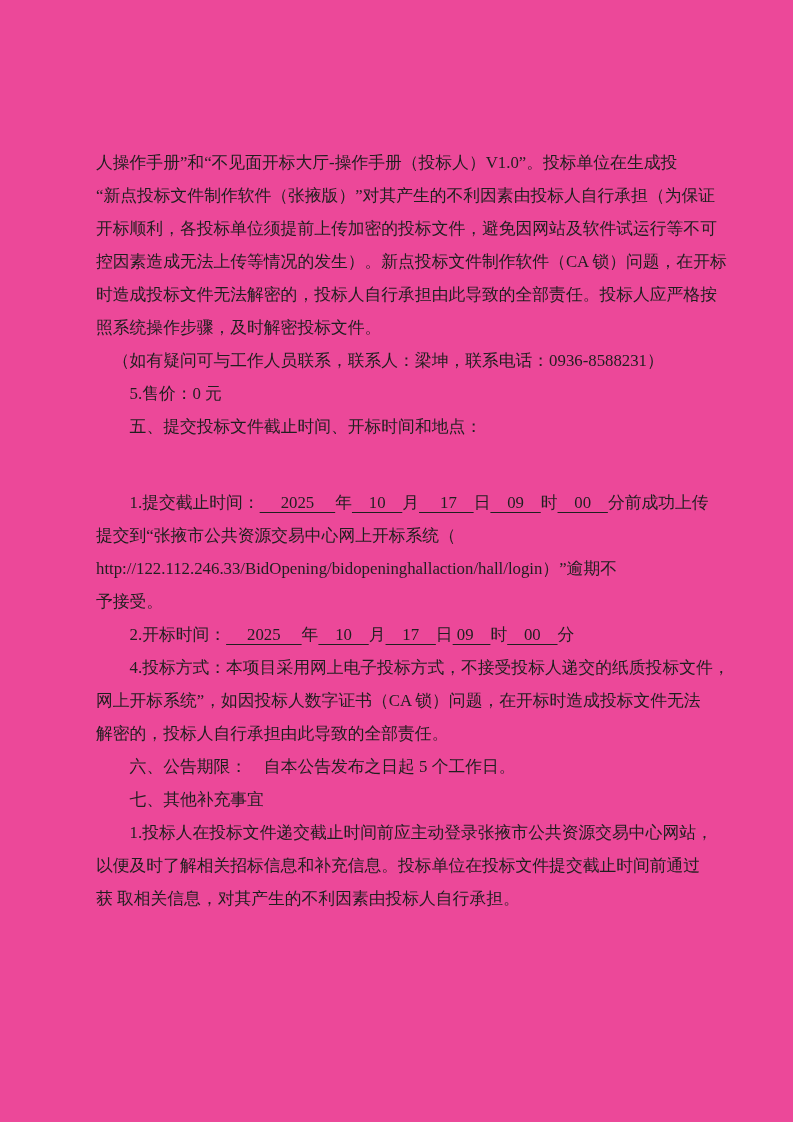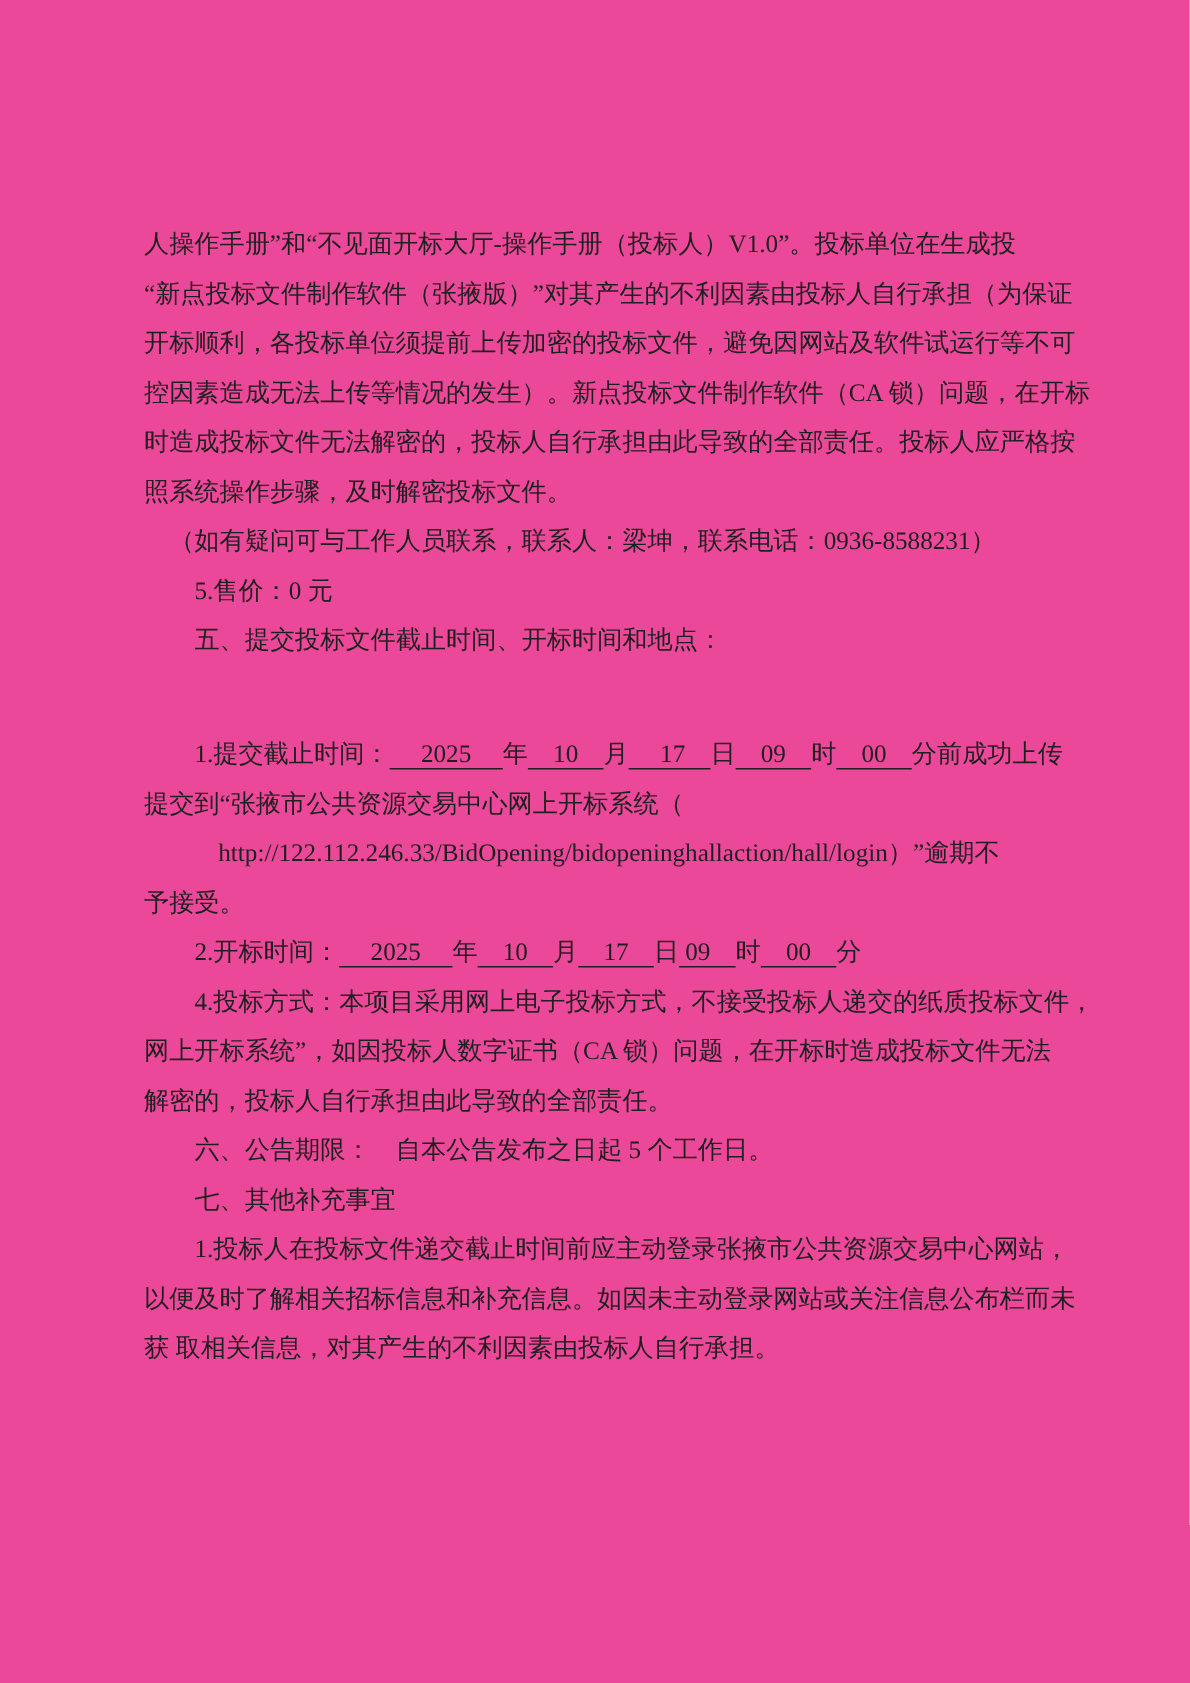--- a/index.html
+++ b/index.html
@@ -46,25 +46,25 @@
       <div class="line" style="text-indent: 0em;"><span class="">“新点投标文件制作软件（张掖版）”对其产生的不利因素由投标人自行承担（为保证</span></div>
       <div class="line" style="text-indent: 0em;"><span class="">开标顺利，各投标单位须提前上传加密的投标文件，避免因网站及软件试运行等不可</span></div>
       <div class="line" style="text-indent: 0em;"><span class="">控因素造成无法上传等情况的发生）。新点投标文件制作软件（CA 锁）问题，在开标</span></div>
       <div class="line" style="text-indent: 0em;"><span class="">时造成投标文件无法解密的，投标人自行承担由此导致的全部责任。投标人应严格按</span></div>
       <div class="line" style="text-indent: 0em;"><span class="">照系统操作步骤，及时解密投标文件。</span></div>
       <div class="line" style="text-indent: 1em;"><span class="">（如有疑问可与工作人员联系，联系人：梁坤，联系电话：0936-8588231）</span></div>
       <div class="line" style="text-indent: 2em;"><span class="">5.售价：0 元</span></div>
       <div class="line" style="text-indent: 2em;"><span class="">五、提交投标文件截止时间、开标时间和地点：</span></div>
       <div class="line" style="text-indent: 2em; margin-top: 43px;"><span class="">1.提交截止时间：</span><span class="u">　 2025　 </span><span class="">年</span><span class="u">　10　</span><span class="">月</span><span class="u">　 17　</span><span class="">日</span><span class="u">　09　</span><span class="">时</span><span class="u">　00　</span><span class="">分前成功上传</span></div>
       <div class="line" style="text-indent: 0em;"><span class="">提交到“张掖市公共资源交易中心网上开标系统（</span></div>
-      <div class="line" style="text-indent: 0em; text-align: center;"><span class="">http://122.112.246.33/BidOpening/bidopeninghallaction/hall/login）”逾期不</span></div>
+      <div class="line" style="text-indent: 0em;"><span class="">http://122.112.246.33/BidOpening/bidopeninghallaction/hall/login）”逾期不</span></div>
       <div class="line" style="text-indent: 0em;"><span class="">予接受。</span></div>
       <div class="line" style="text-indent: 2em;"><span class="">2.开标时间：</span><span class="u">　 2025　 </span><span class="">年</span><span class="u">　10　</span><span class="">月</span><span class="u">　17　</span><span class="">日</span><span class="u"> 09　</span><span class="">时</span><span class="u">　00　</span><span class="">分</span></div>
       <div class="line" style="text-indent: 2em; font-family: Liberation Serif, serif;"><span class="">4.投标方式：本项目采用网上电子投标方式，不接受投标人递交的纸质投标文件，</span></div>
       <div class="line" style="text-indent: 0em;"><span class="">网上开标系统”，如因投标人数字证书（CA 锁）问题，在开标时造成投标文件无法</span></div>
       <div class="line" style="text-indent: 0em;"><span class="">解密的，投标人自行承担由此导致的全部责任。</span></div>
       <div class="line" style="text-indent: 2em;"><span class="">六、公告期限：　自本公告发布之日起 5 个工作日。</span></div>
       <div class="line" style="text-indent: 2em;"><span class="">七、其他补充事宜</span></div>
       <div class="line" style="text-indent: 2em;"><span class="">1.投标人在投标文件递交截止时间前应主动登录张掖市公共资源交易中心网站，</span></div>
-      <div class="line" style="text-indent: 0em;"><span class="">以便及时了解相关招标信息和补充信息。如因未主动登录网站或关注信息公布栏而未</span></div>
+      <div class="line" style="text-indent: 0em;"><span class="">以便及时了解相关招标信息和补充信息。投标单位在投标文件提交截止时间前通过</span></div>
       <div class="line" style="text-indent: 0em;"><span class="">获 取相关信息，对其产生的不利因素由投标人自行承担。</span></div>
     </div>
 </div>
 
 </body></html>

